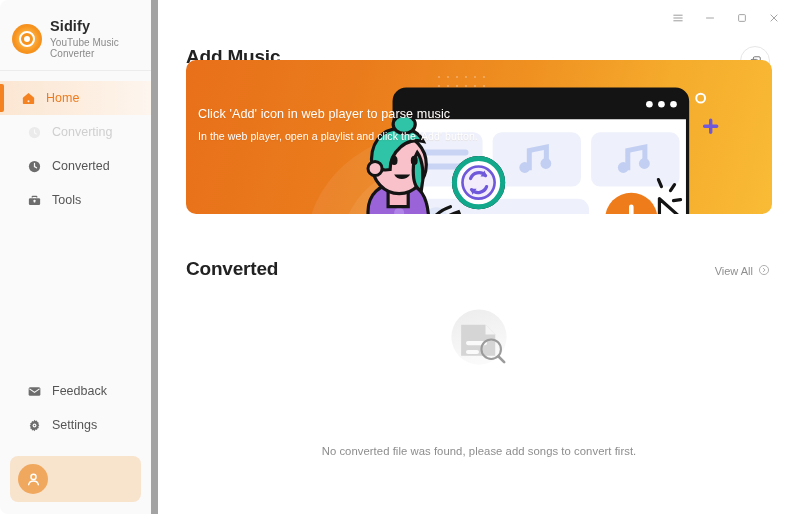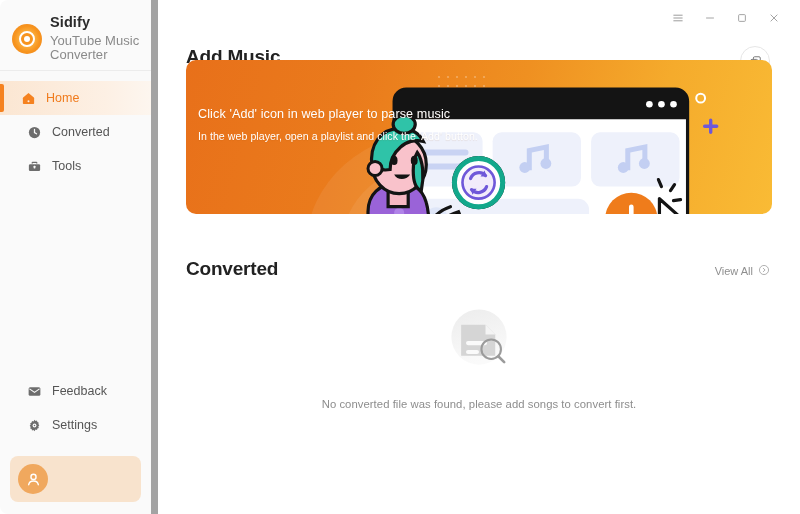--- a/index.html
+++ b/index.html
@@ -56,21 +56,21 @@
     width: 6px; height: 6px;
     border-radius: 50%;
     background: #ffffff;
   }
   .brand-text { margin-left: 8px; line-height: 1.1; }
   .brand-name {
     font-size: 14.5px; font-weight: bold; color: #2b2b2b;
     letter-spacing: 0.1px;
   }
   .brand-sub {
-    font-size: 13px; color: #8a8a8a; margin-top: 3px;
+    font-size: 10px; color: #8a8a8a; margin-top: 3px;
     letter-spacing: 0.05px;
   }
   .side-divider {
     height: 1px; background: #ececec;
     margin: 8px 0 8px 0;
   }
   .nav { padding: 0; }
   .nav-item {
     position: relative;
     display: flex; align-items: center;
@@ -228,21 +228,21 @@
   }
   .view-all {
     display: flex; align-items: center; gap: 5px;
     font-size: 11px; color: #8e8e8e;
     cursor: pointer;
     padding-bottom: 2px;
     padding-right: 2px;
   }
   .empty {
     margin-top: 18px;
-    display: flex; flex-direction: column; align-items: center;
+    display: flex; flex-direction: column; align-items: center; gap: 47px;
   }
   .empty-msg {
     margin-top: 22px;
     font-size: 11.3px; color: #8d8d8d;
     letter-spacing: 0.05px;
   }
 </style>
 </head>
 <body>
 
@@ -265,20 +265,29 @@
       <div class="nav-item active" style="margin-top:2px;">
         <span class="nav-ico">
           <svg width="15" height="15" viewBox="0 0 24 24" fill="#f58220">
             <path d="M12 3.2 3.4 10.4c-.3.3-.4.6-.4 1v8.2c0 .7.5 1.2 1.2 1.2h15.6c.7 0 1.2-.5 1.2-1.2v-8.2c0-.4-.1-.7-.4-1L12 3.2z"></path>
             <circle cx="12" cy="16.5" r="1.6" fill="#fdece0"></circle>
           </svg>
         </span>
         <span>Home</span>
       </div>
 
+      <div class="nav-item disabled">
+        <span class="nav-ico">
+          <svg width="15" height="15" viewBox="0 0 24 24" fill="none" stroke="#cfcfcf" stroke-width="2">
+            <circle cx="12" cy="12" r="9" fill="#d9d9d9" stroke="none"></circle>
+            <path d="M12 7.5v5l3 1.8" stroke="#fafafa" stroke-width="1.8" stroke-linecap="round"></path>
+          </svg>
+        </span>
+        <span>Converting</span>
+      </div>
 
       <div class="nav-item">
         <span class="nav-ico">
           <svg width="15" height="15" viewBox="0 0 24 24">
             <circle cx="12" cy="12" r="9" fill="#6d6d6d"></circle>
             <path d="M12 7v5.2l3.2 1.9" stroke="#fafafa" stroke-width="2" stroke-linecap="round" fill="none"></path>
           </svg>
         </span>
         <span>Converted</span>
       </div>

